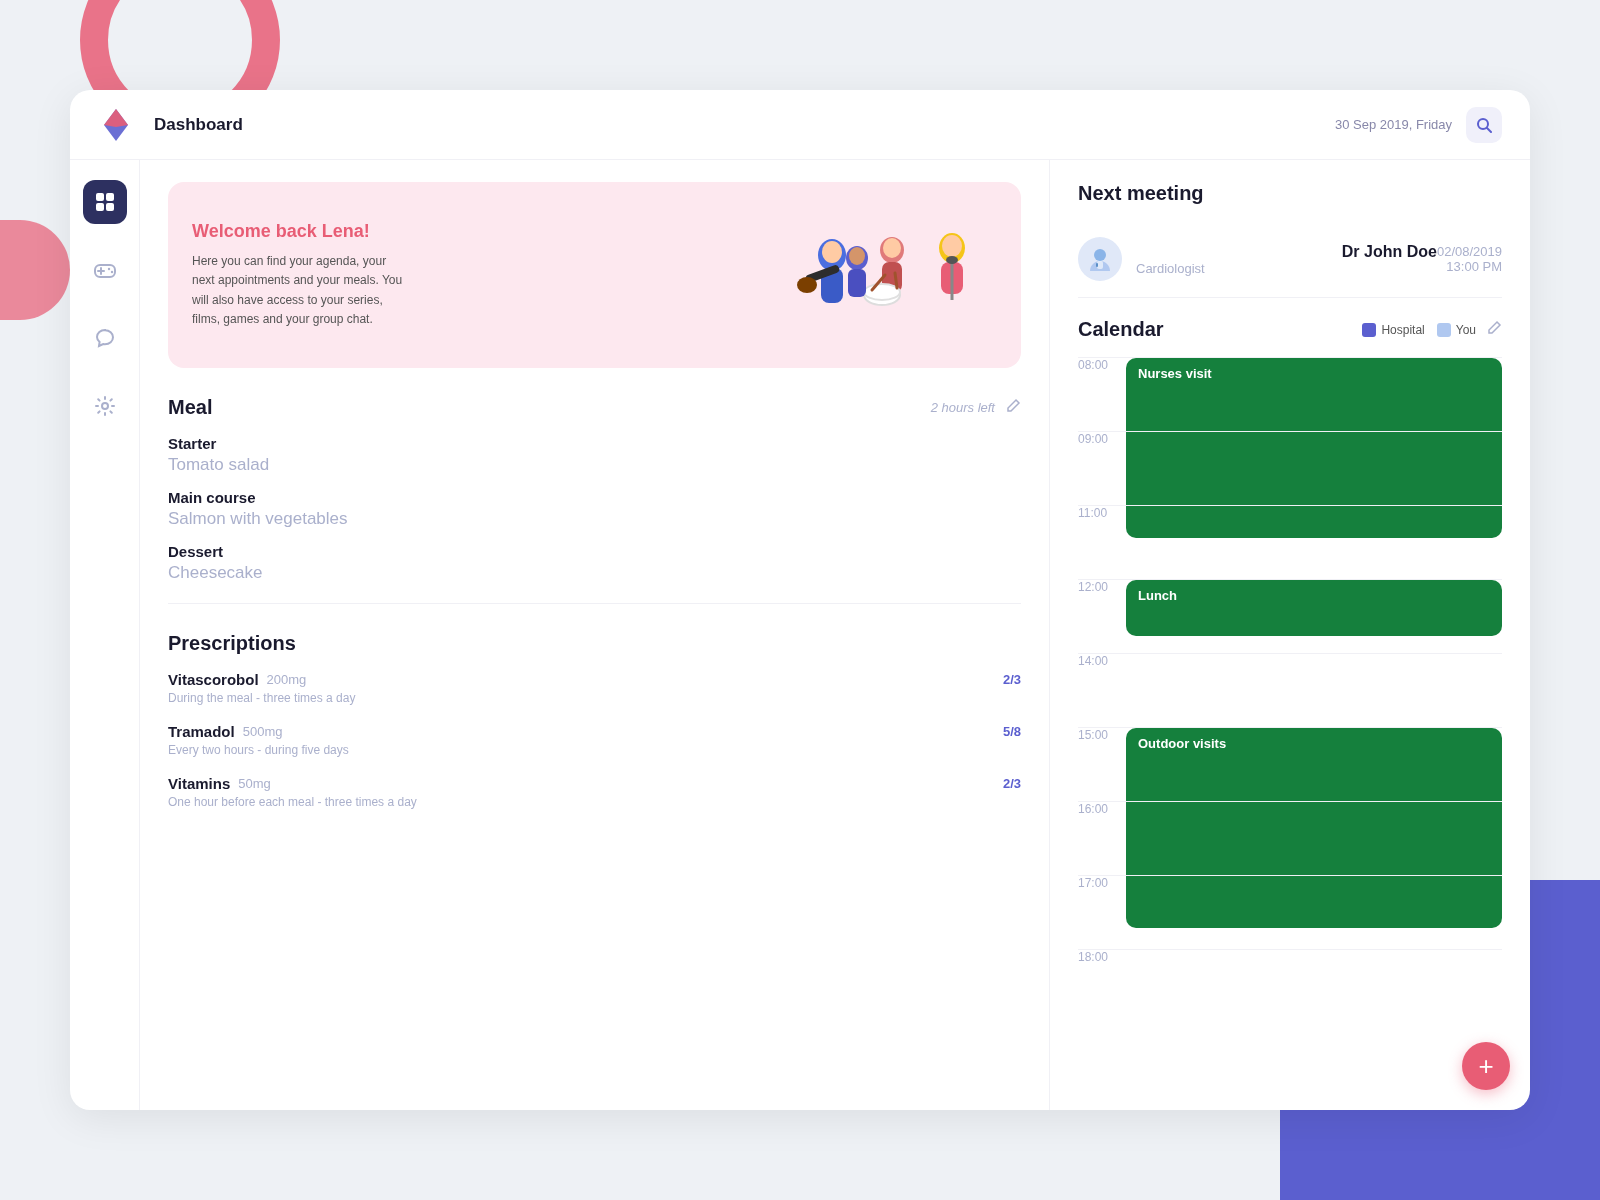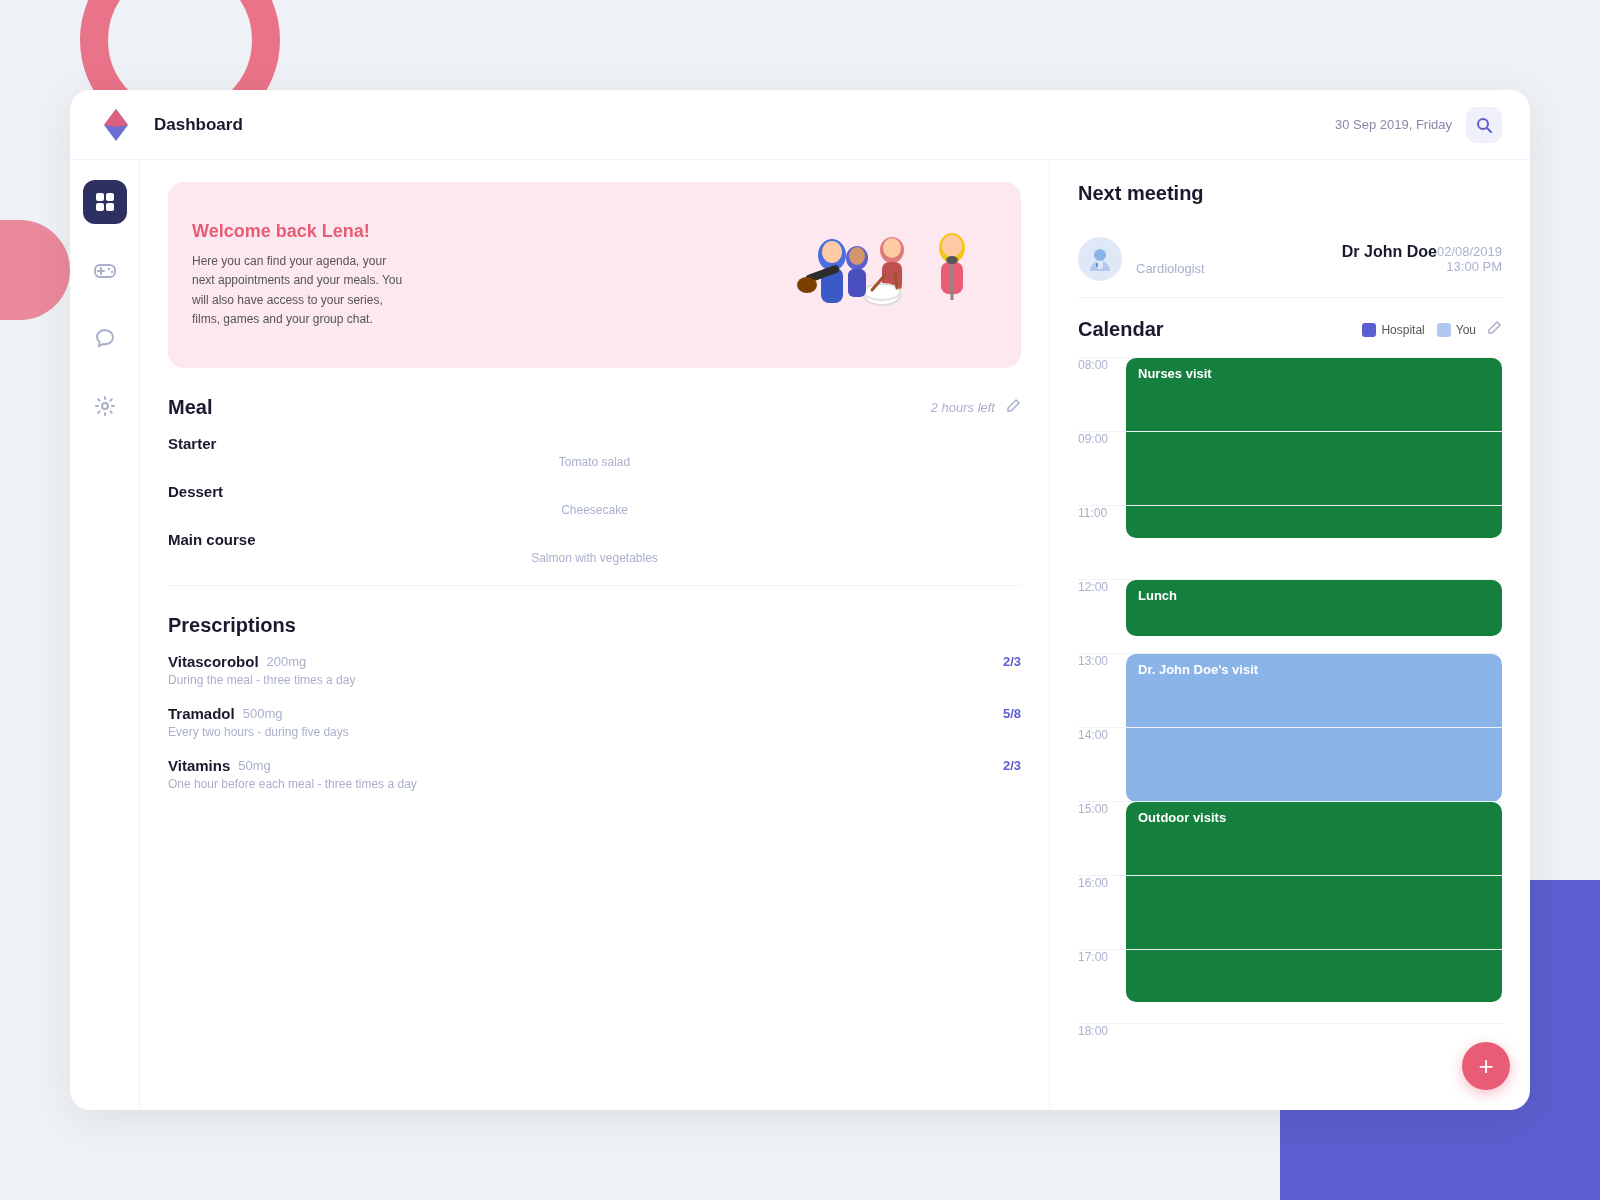--- a/index.html
+++ b/index.html
@@ -219,23 +219,22 @@
     }
 
     .meal-item { margin-bottom: 14px; }
     .meal-category {
       font-size: 15px;
       font-weight: 700;
       color: #1a1a2e;
       margin-bottom: 3px;
     }
     .meal-detail {
-      font-size: 12px;
-      color: #aab0cc;
-      text-align: center;
+      font-size: 17px;
+      color: #aab0cc;
     }
 
     
     .prescriptions-section { margin-top: 28px; }
     .prescription-item {
       margin-bottom: 18px;
     }
     .presc-header {
       display: flex;
       align-items: center;
@@ -550,26 +549,26 @@
                 <path d="M11 2l3 3-8 8H3v-3l8-8z" stroke="#aab0cc" stroke-width="1.5" fill="none"></path>
               </svg>
             </span>
           </div>
 
           <div class="meal-item">
             <div class="meal-category">Starter</div>
             <div class="meal-detail">Tomato salad</div>
           </div>
           <div class="meal-item">
+            <div class="meal-category">Main course</div>
+            <div class="meal-detail">Salmon with vegetables</div>
+          </div>
+          <div class="meal-item">
             <div class="meal-category">Dessert</div>
             <div class="meal-detail">Cheesecake</div>
-          </div>
-          <div class="meal-item">
-            <div class="meal-category">Main course</div>
-            <div class="meal-detail">Salmon with vegetables</div>
           </div>
         </div>
 
         <hr class="section-divider">
 
         <div class="prescriptions-section">
           <div class="section-header">
             <span class="section-title">Prescriptions</span>
           </div>
 
@@ -674,28 +673,20 @@
 
             <div class="time-slot">
               <div class="time-label">12:00</div>
               <div class="time-content">
                 <div class="cal-event cal-event-hospital event-lunch">
                   <span>Lunch</span>
                 </div>
               </div>
             </div>
 
-            <div class="time-slot">
-              <div class="time-label">13:00</div>
-              <div class="time-content">
-                <div class="cal-event cal-event-you event-dr-john">
-                  <span>Dr. John Doe's visit</span>
-                </div>
-              </div>
-            </div>
 
             <div class="time-slot">
               <div class="time-label">14:00</div>
               <div class="time-content"></div>
             </div>
 
             <div class="time-slot">
               <div class="time-label">15:00</div>
               <div class="time-content">
                 <div class="cal-event cal-event-hospital event-outdoor">

